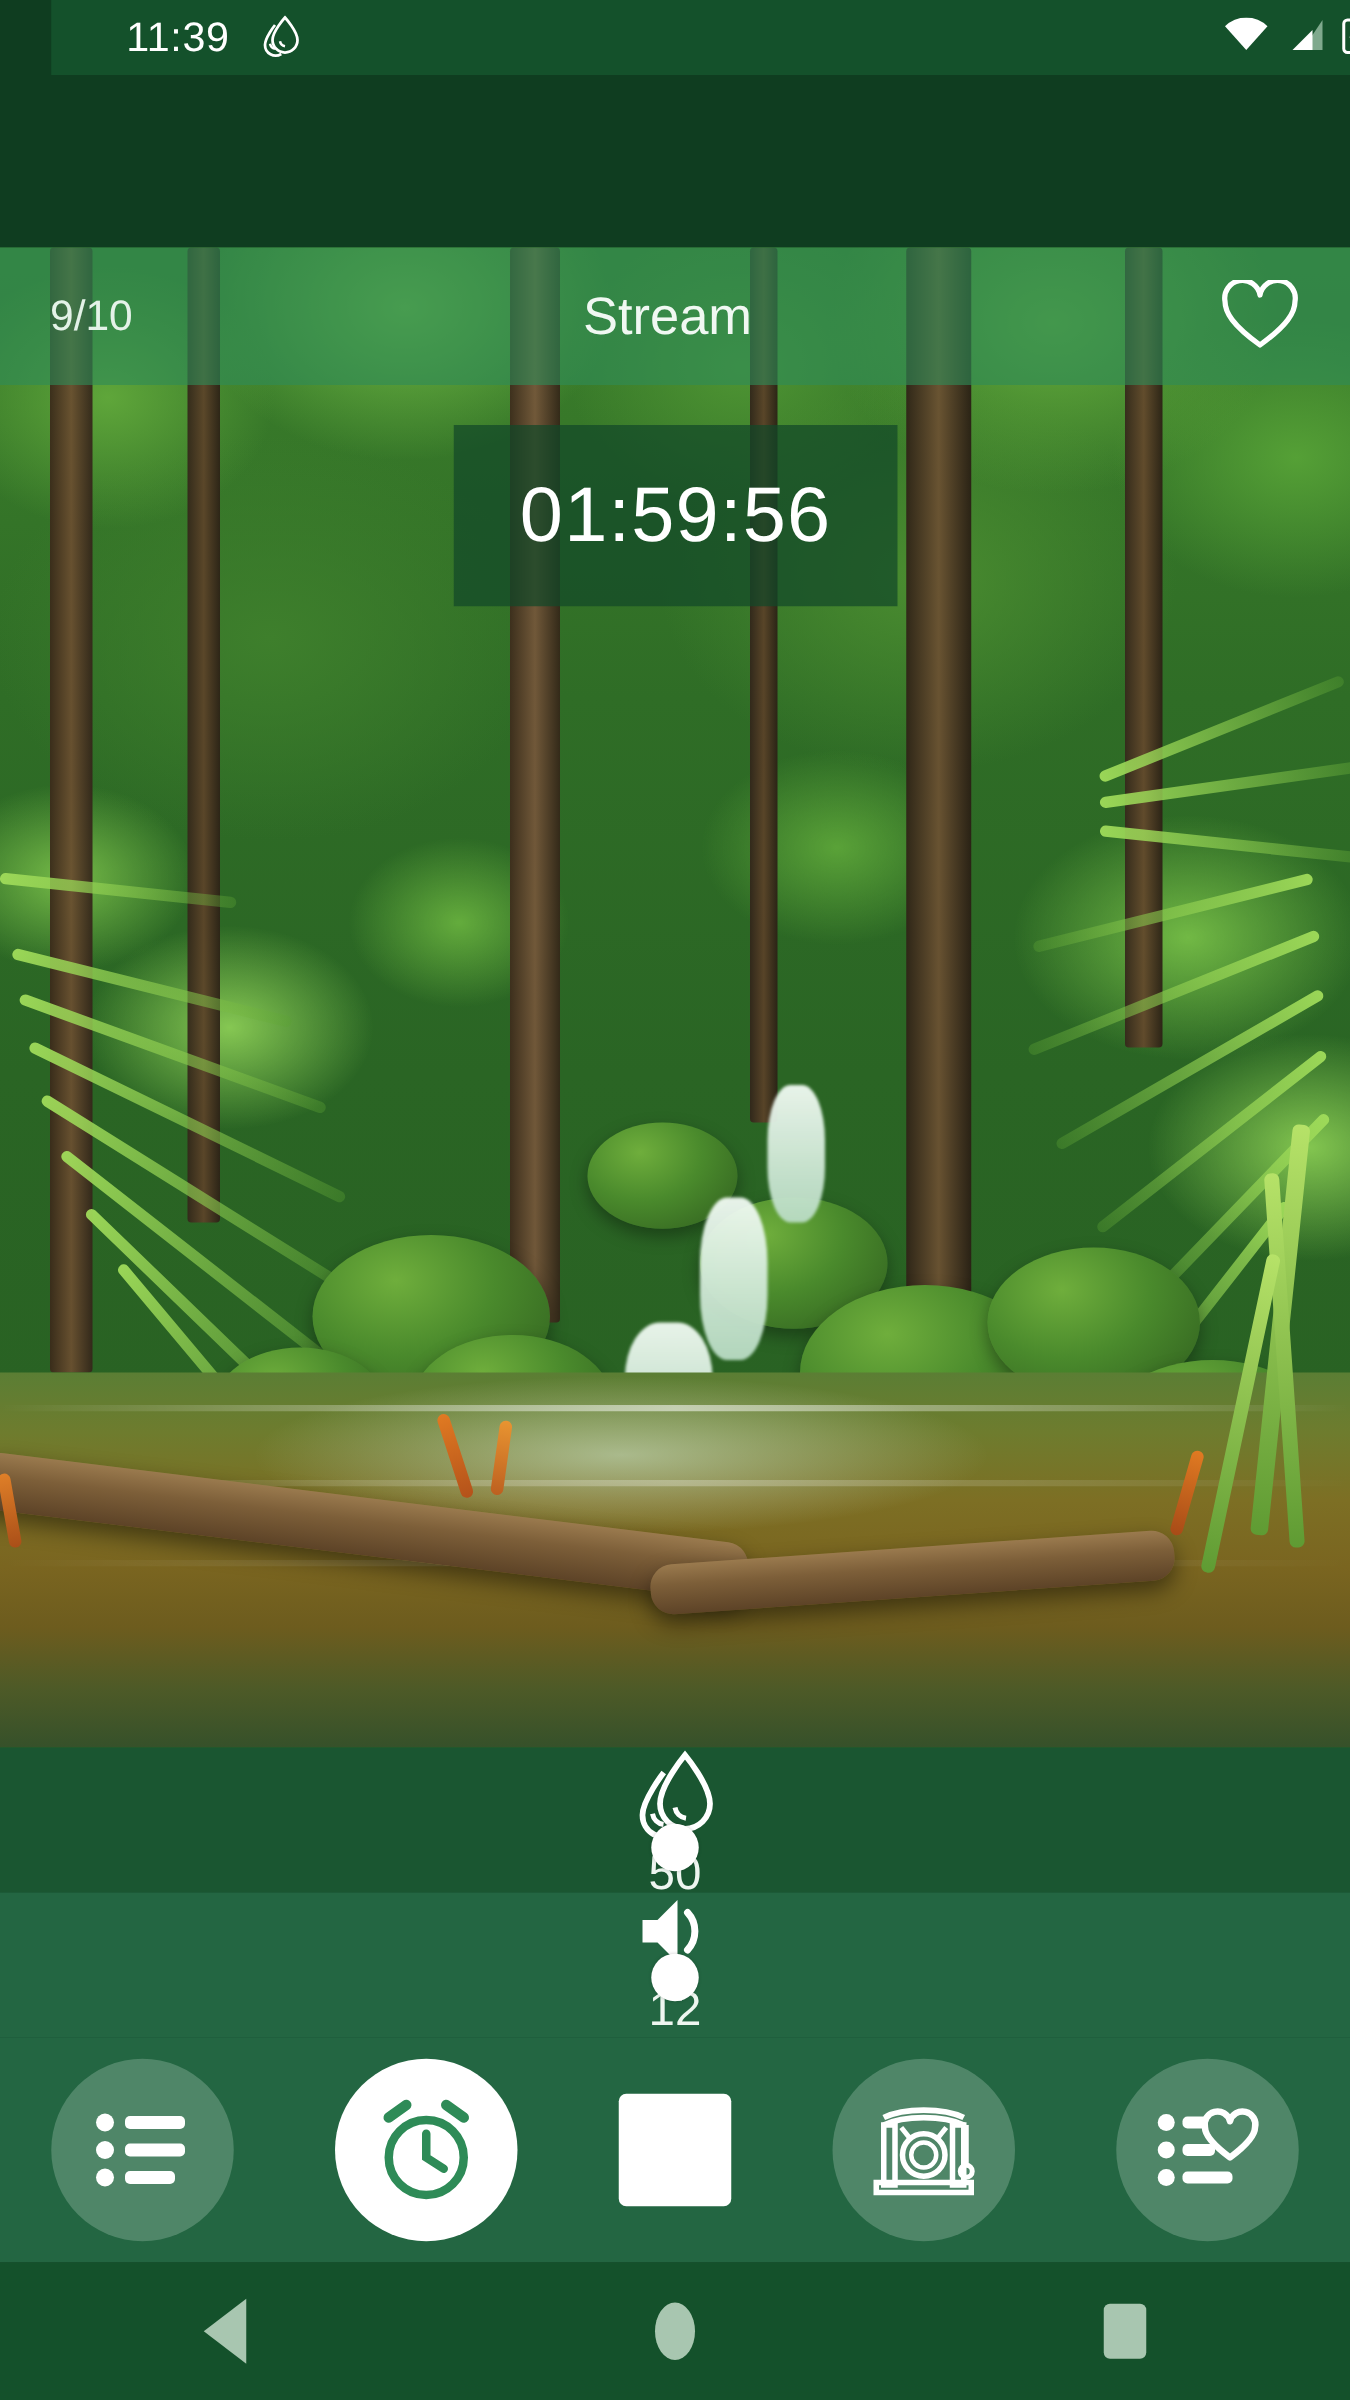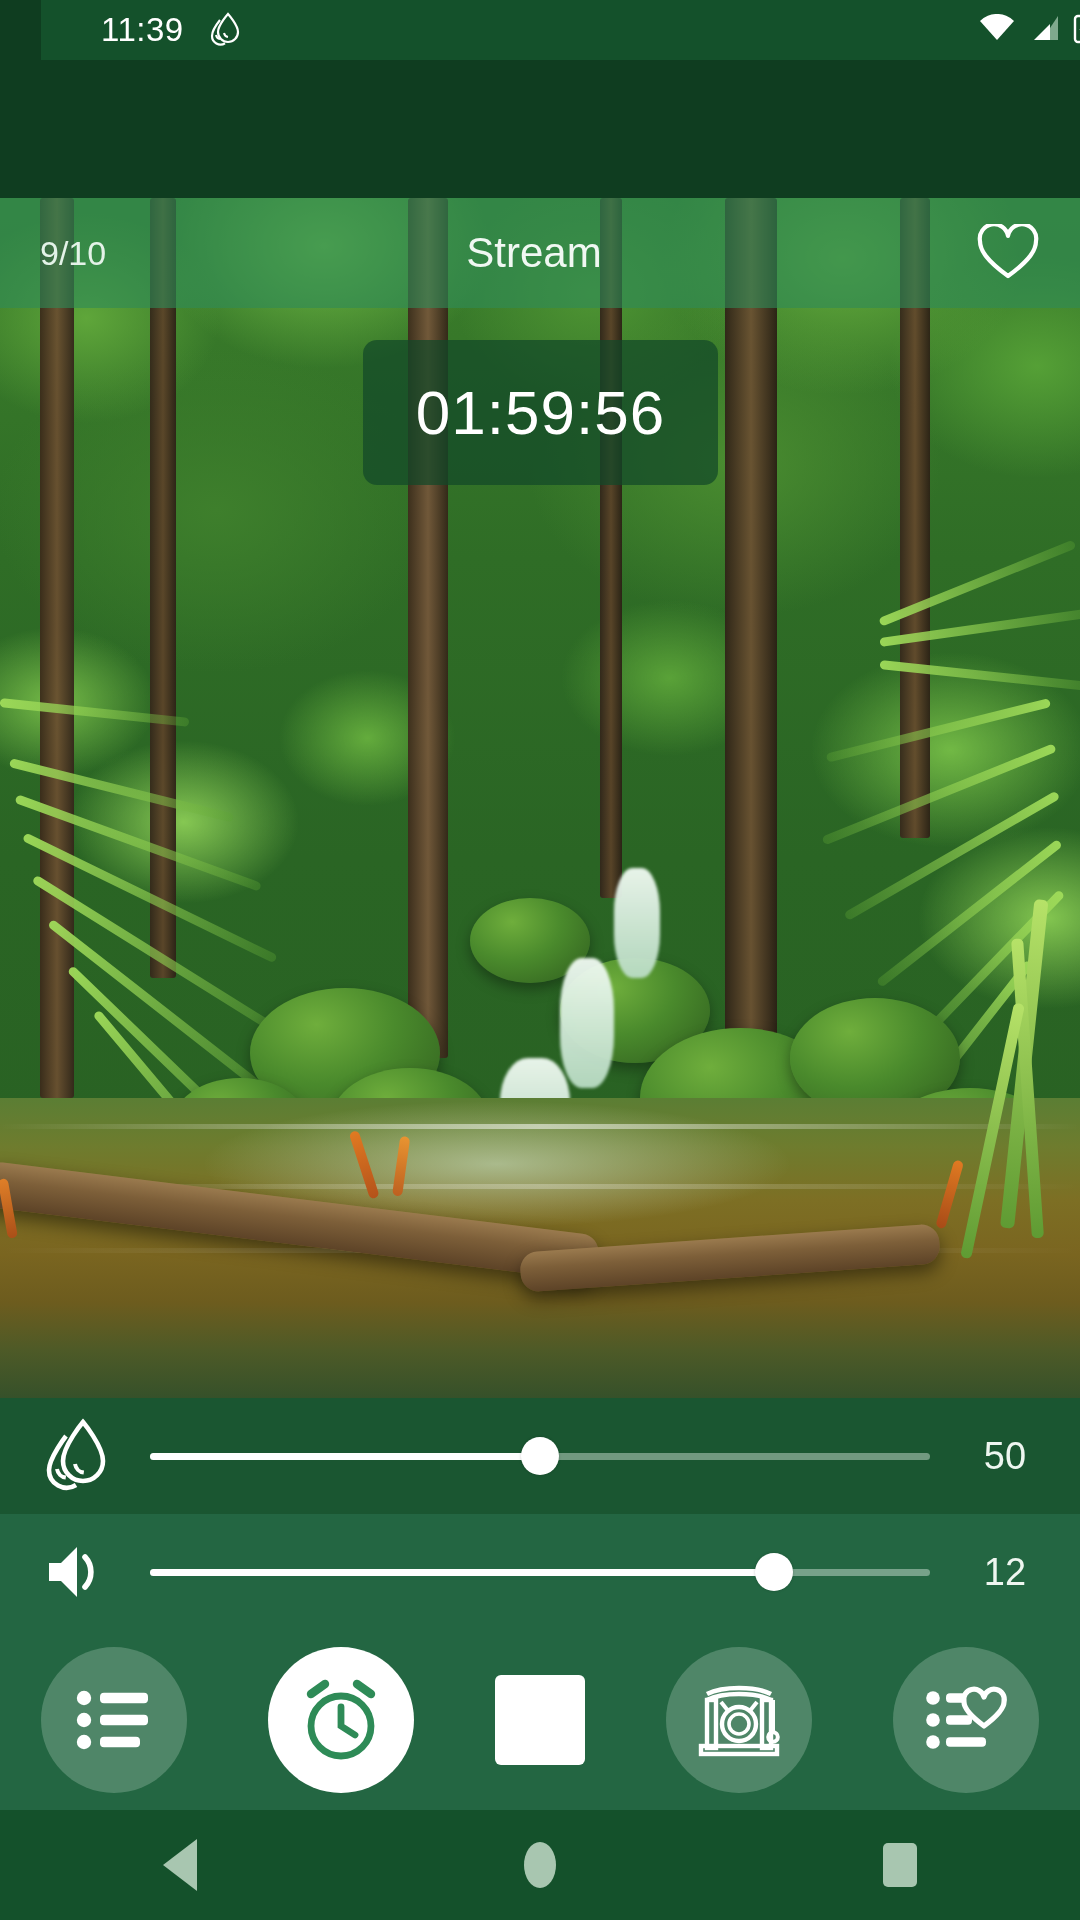--- a/index.html
+++ b/index.html
@@ -103,31 +103,31 @@
   }
   .track-count{ color:#e4f2e8; font-size:34px; }
   .track-title{ position:absolute; left:0; right:12px; text-align:center;
     color:#f0f8f2; font-size:42px; pointer-events:none;}
   .fav-btn{ margin-left:auto; cursor:pointer; display:flex; align-items:center;}
 
   
   .timer-panel{
     position:absolute; top:340px; left:363px; width:355px; height:145px;
     background:rgba(18,72,40,.72); display:flex; align-items:center;
-    justify-content:center; z-index:20;border-radius:14px;
+    justify-content:center; z-index:20;
   }
   .timer-text{ color:#fff; font-size:62px; letter-spacing:1px; }
 
   
   .slider-row{
     position:absolute; left:0; width:1080px; height:116px;
     display:flex; align-items:center; z-index:22;
   }
-  #slider-water{ top:1398px; background:rgba(30,96,56,.72); }
-  #slider-volume{ top:1514px; background:rgba(52,136,94,.55); }
+  #slider-water{ top:1398px; background:rgba(30,96,56,.72);flex-direction:column; }
+  #slider-volume{ top:1514px; background:rgba(52,136,94,.55);flex-direction:column; }
   .slider-icon{ width:150px; display:flex; justify-content:center; align-items:center;}
   .slider-track-wrap{ position:relative; flex:1; height:60px; display:flex; align-items:center;}
   .track-bg{ position:absolute; left:0; right:0; height:7px; border-radius:4px;
     background:rgba(235,245,238,.42);}
   .track-fill{ position:absolute; left:0; height:7px; border-radius:4px; background:#fff;}
   .thumb{ position:absolute; width:38px; height:38px; border-radius:50%;
     background:#fff; transform:translateX(-19px); cursor:pointer;
     box-shadow:0 0 3px rgba(0,0,0,.2);}
   .slider-value{ width:150px; text-align:center; color:#eef6f0; font-size:38px;}
 

